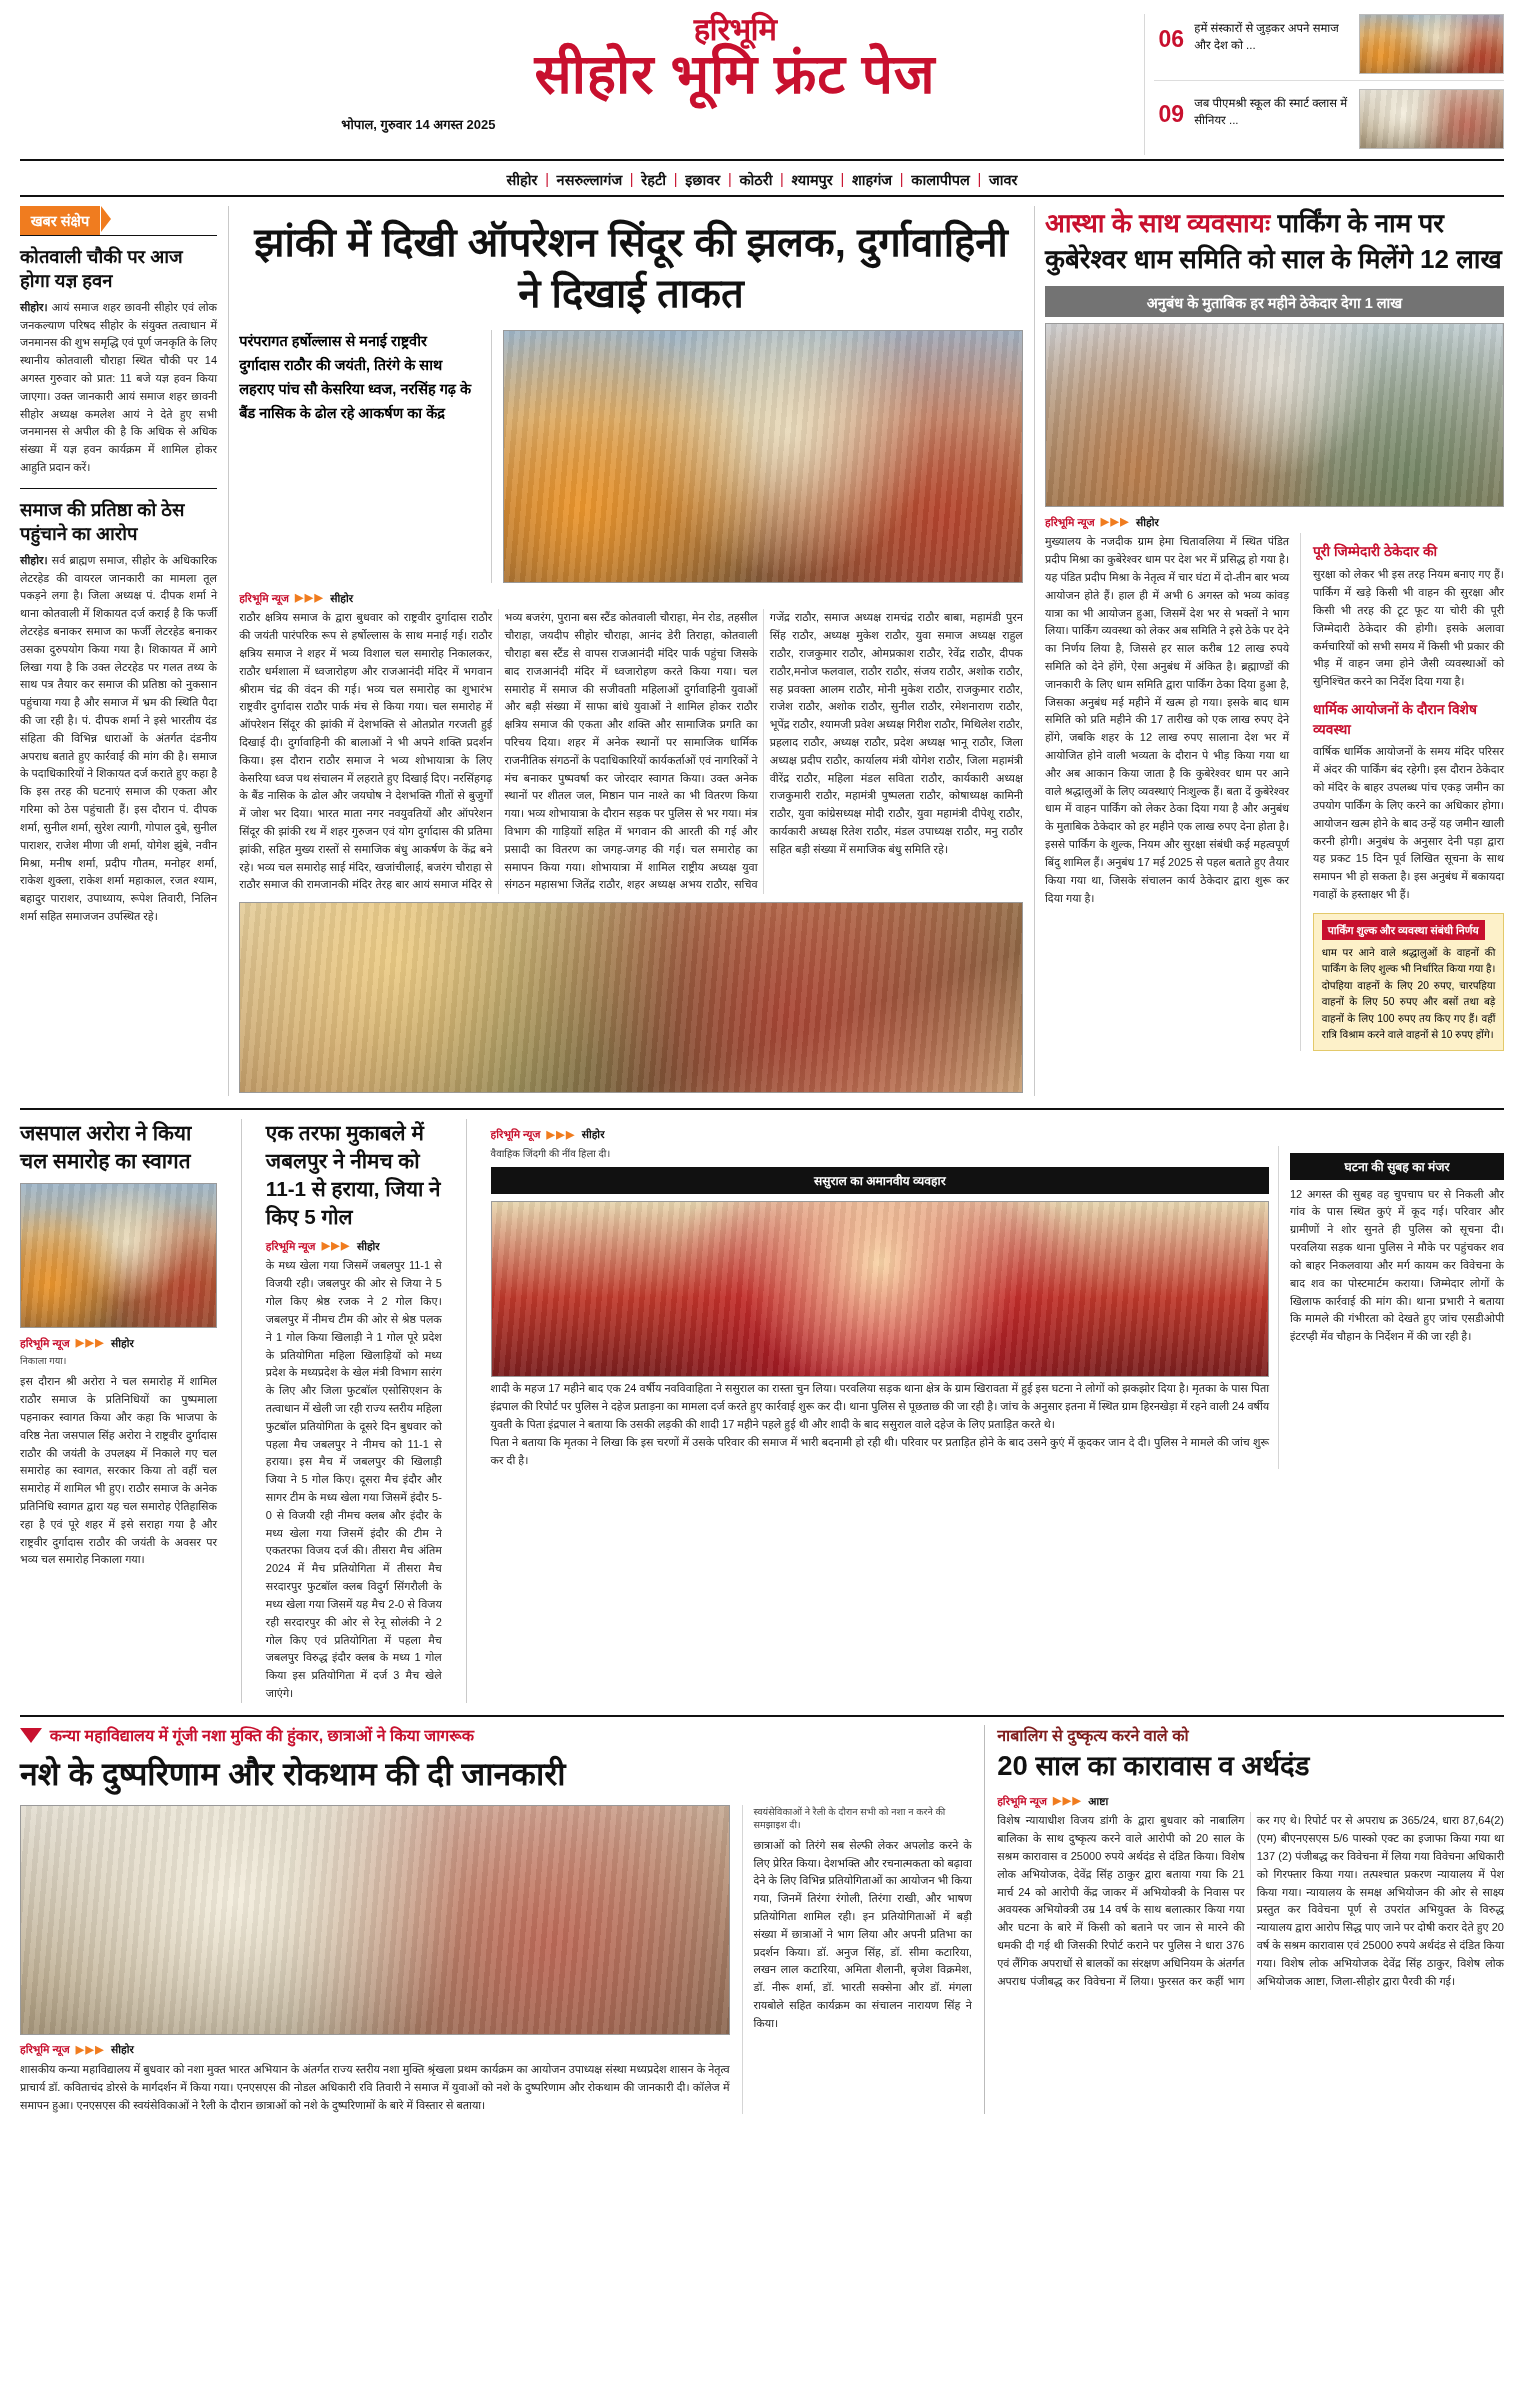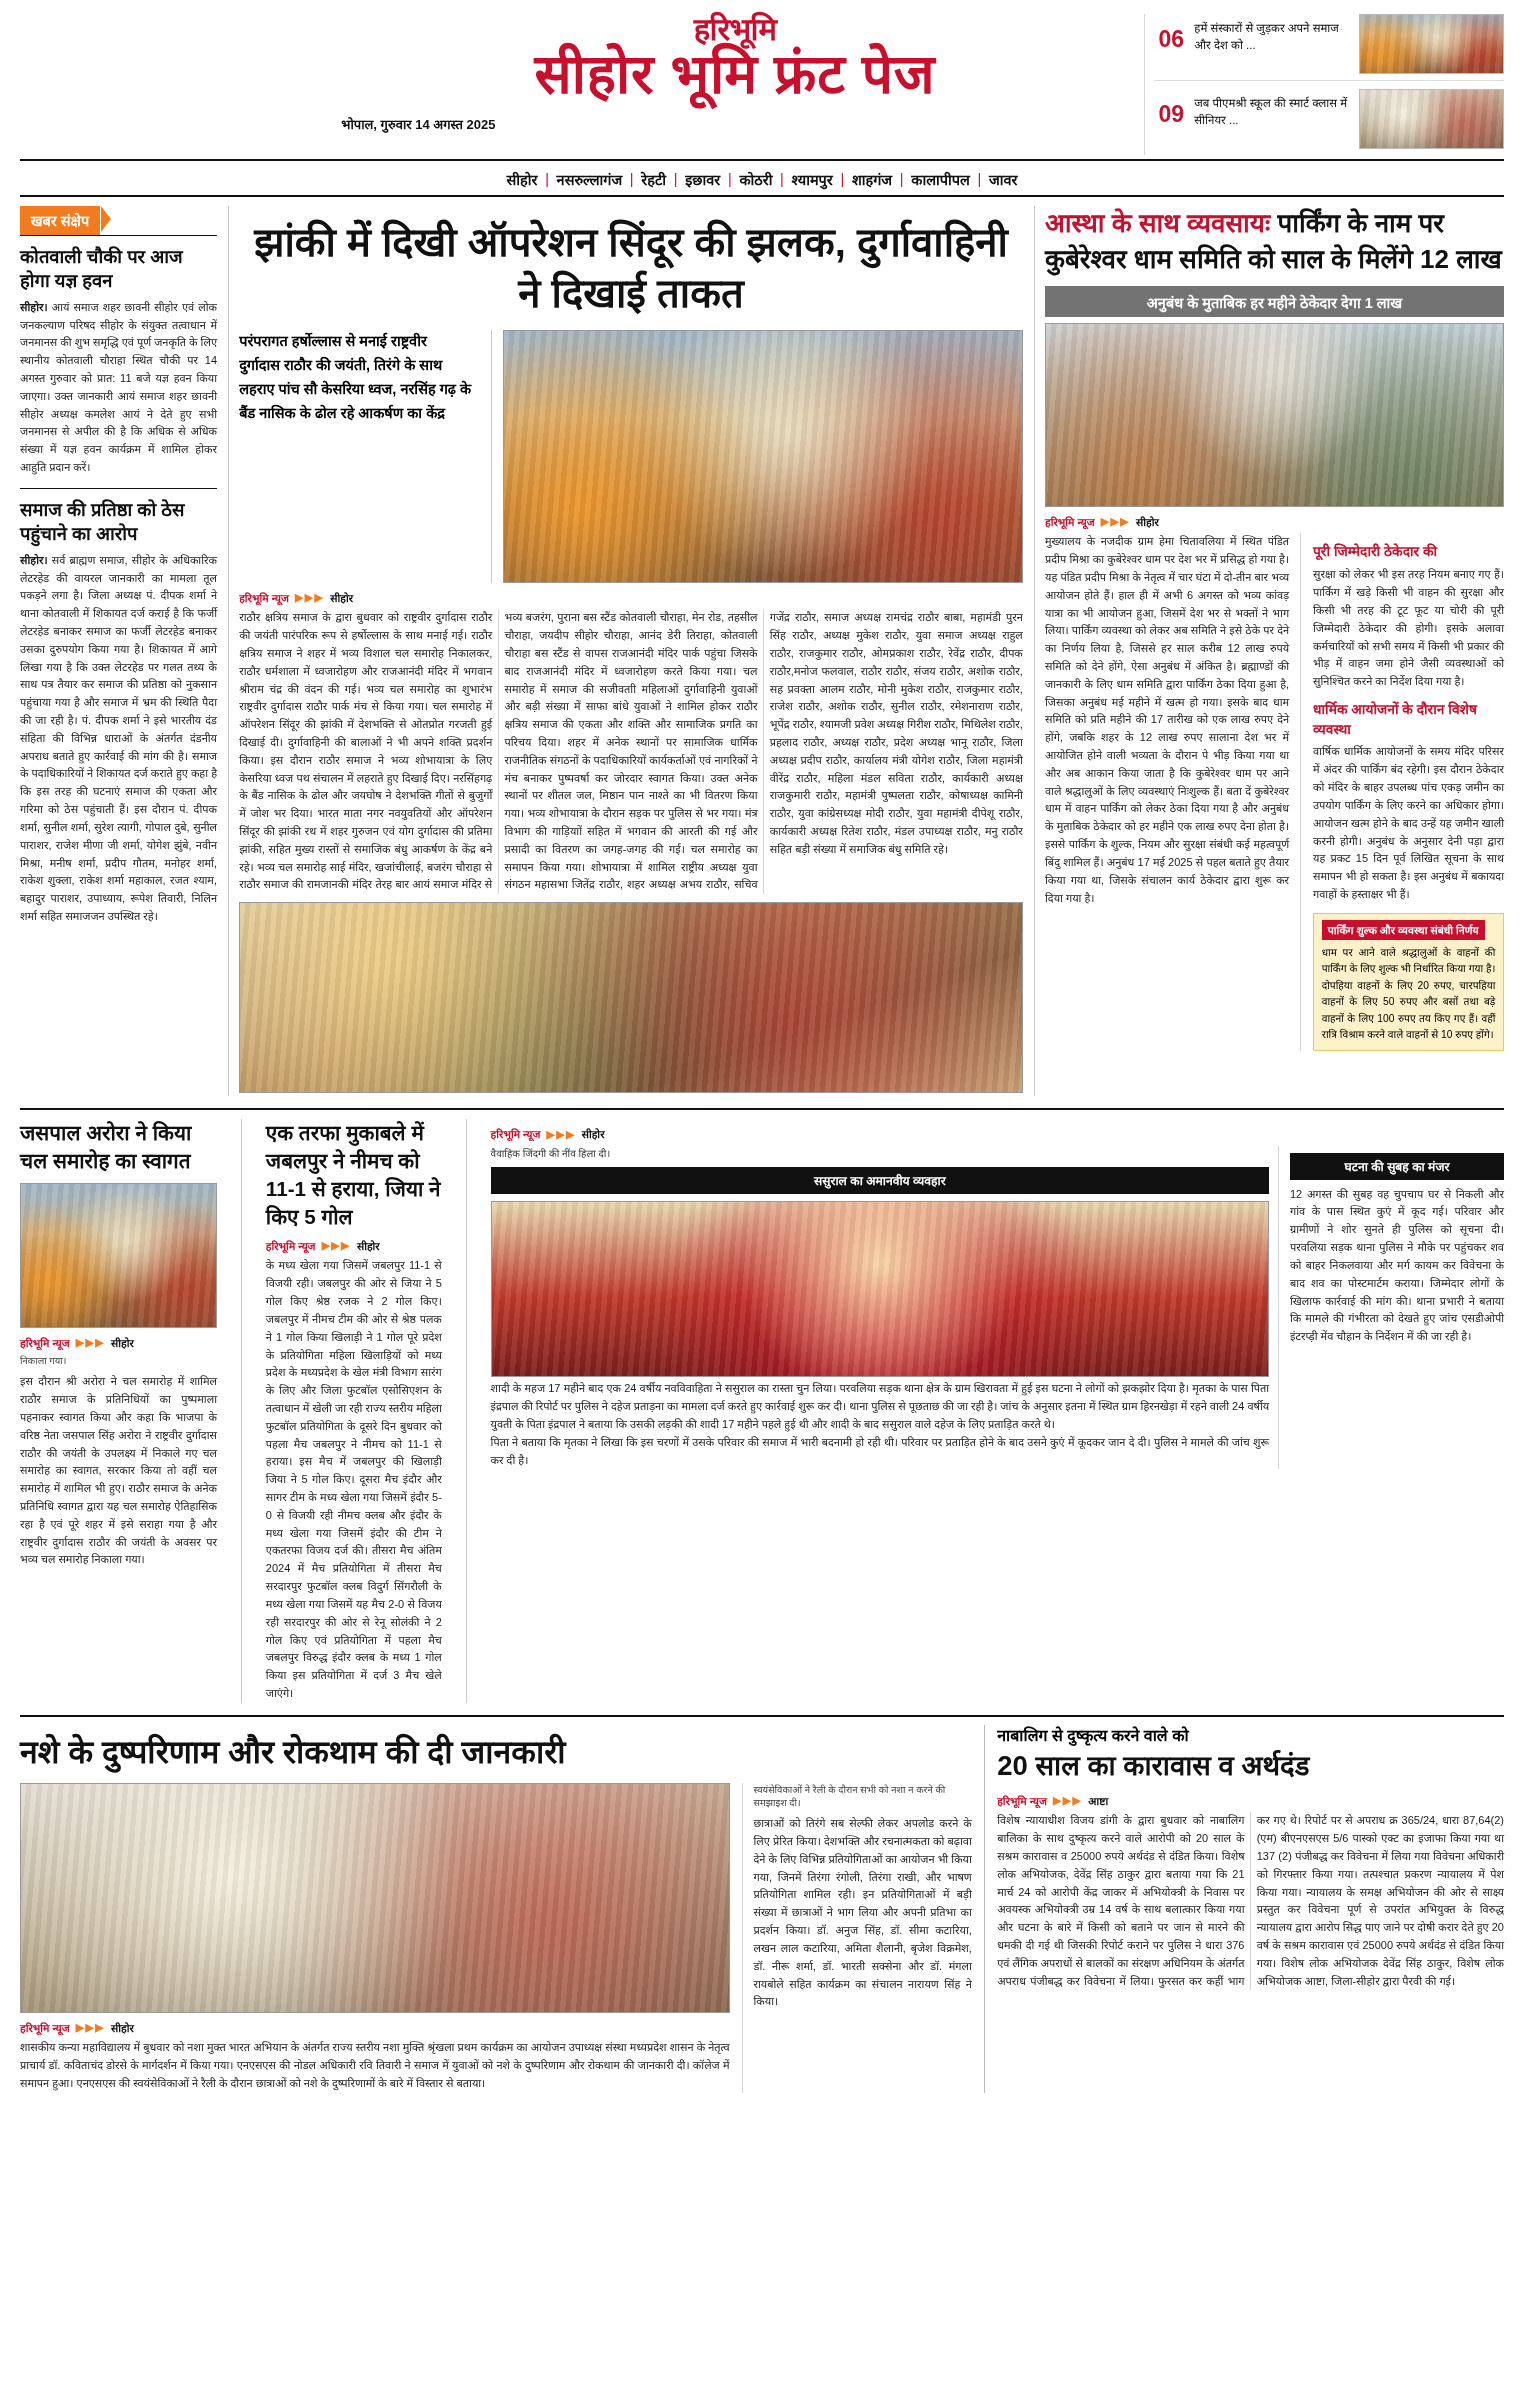--- a/index.html
+++ b/index.html
@@ -545,41 +545,45 @@
           <div class="black-strip">घटना की सुबह का मंजर</div>
           <p class="body-txt">12 अगस्त की सुबह वह चुपचाप घर से निकली और गांव के पास स्थित कुएं में कूद गई। परिवार और ग्रामीणों ने शोर सुनते ही पुलिस को सूचना दी। परवलिया सड़क थाना पुलिस ने मौके पर पहुंचकर शव को बाहर निकलवाया और मर्ग कायम कर विवेचना के बाद शव का पोस्टमार्टम कराया। जिम्मेदार लोगों के खिलाफ कार्रवाई की मांग की। थाना प्रभारी ने बताया कि मामले की गंभीरता को देखते हुए जांच एसडीओपी इंटरप्ड़ी मेंव चौहान के निर्देशन में की जा रही है।</p>
         </div>
       </div>
     </div>
   </div>
 
   <div class="bottom">
 
     <div class="bl">
+      <div class="bot-kicker">
+        <span class="tri"></span>
+        <span>कन्या महाविद्यालय में गूंजी नशा मुक्ति की हुंकार, छात्राओं ने किया जागरूक</span>
+      </div>
       <div class="bot-head">नशे के दुष्परिणाम और रोकथाम की दी जानकारी</div>
 
       <div style="display:flex;gap:12.2px">
         <div style="flex:1">
           <div class="bot-photo ph indoor"></div>
           <div class="byline-row">
             <span>हरिभूमि न्यूज</span>
             <span class="dots">▶▶▶</span>
             <span class="place">सीहोर</span>
           </div>
           <p class="body-txt">शासकीय कन्या महाविद्यालय में बुधवार को नशा मुक्त भारत अभियान के अंतर्गत राज्य स्तरीय नशा मुक्ति श्रृंखला प्रथम कार्यक्रम का आयोजन उपाध्यक्ष संस्था मध्यप्रदेश शासन के नेतृत्व प्राचार्य डॉ. कविताचंद डोरसे के मार्गदर्शन में किया गया। एनएसएस की नोडल अधिकारी रवि तिवारी ने समाज में युवाओं को नशे के दुष्परिणाम और रोकथाम की जानकारी दी। कॉलेज में समापन हुआ। एनएसएस की स्वयंसेविकाओं ने रैली के दौरान छात्राओं को नशे के दुष्परिणामों के बारे में विस्तार से बताया।</p>
         </div>
         <div style="width:230px;border-left:0.8px solid #d5d5d5;padding-left:10.7px">
           <div class="caption">स्वयंसेविकाओं ने रैली के दौरान सभी को नशा न करने की समझाइश दी।</div>
           <p class="body-txt">छात्राओं को तिरंगे सब सेल्फी लेकर अपलोड करने के लिए प्रेरित किया। देशभक्ति और रचनात्मकता को बढ़ावा देने के लिए विभिन्न प्रतियोगिताओं का आयोजन भी किया गया, जिनमें तिरंगा रंगोली, तिरंगा राखी, और भाषण प्रतियोगिता शामिल रही। इन प्रतियोगिताओं में बड़ी संख्या में छात्राओं ने भाग लिया और अपनी प्रतिभा का प्रदर्शन किया। डॉ. अनुज सिंह, डॉ. सीमा कटारिया, लखन लाल कटारिया, अमिता शैलानी, बृजेश विक्रमेश, डॉ. नीरू शर्मा, डॉ. भारती सक्सेना और डॉ. मंगला रायबोले सहित कार्यक्रम का संचालन नारायण सिंह ने किया।</p>
         </div>
       </div>
     </div>
 
     <div class="br">
-      <div class="bot-kicker" style="color:#000000">नाबालिग से दुष्कृत्य करने वाले को</div>
+      <div class="bot-kicker" style="color:#7f1d1d">नाबालिग से दुष्कृत्य करने वाले को</div>
       <div class="bot-head-r">20 साल का कारावास व अर्थदंड</div>
       <div class="byline-row">
         <span>हरिभूमि न्यूज</span>
         <span class="dots">▶▶▶</span>
         <span class="place">आष्टा</span>
       </div>
       <div class="cols2">
         <span>विशेष न्यायाधीश विजय डांगी के द्वारा बुधवार को नाबालिग बालिका के साथ दुष्कृत्य करने वाले आरोपी को 20 साल के सश्रम कारावास व 25000 रुपये अर्थदंड से दंडित किया। विशेष लोक अभियोजक, देवेंद्र सिंह ठाकुर द्वारा बताया गया कि 21 मार्च 24 को आरोपी केंद्र जाकर में अभियोक्त्री के निवास पर अवयस्क अभियोक्त्री उम्र 14 वर्ष के साथ बलात्कार किया गया और घटना के बारे में किसी को बताने पर जान से मारने की धमकी दी गई थी जिसकी रिपोर्ट कराने पर पुलिस ने धारा 376 एवं लैंगिक अपराधों से बालकों का संरक्षण अधिनियम के अंतर्गत अपराध पंजीबद्ध कर विवेचना में लिया।</span>
         <span>फुरसत कर कहीं भाग कर गए थे। रिपोर्ट पर से अपराध क्र 365/24, धारा 87,64(2) (एम) बीएनएसएस 5/6 पास्को एक्ट का इजाफा किया गया था 137 (2) पंजीबद्ध कर विवेचना में लिया गया विवेचना अधिकारी को गिरफ्तार किया गया। तत्पश्चात प्रकरण न्यायालय में पेश किया गया। न्यायालय के समक्ष अभियोजन की ओर से साक्ष्य प्रस्तुत कर विवेचना पूर्ण से उपरांत अभियुक्त के विरुद्ध न्यायालय द्वारा आरोप सिद्ध पाए जाने पर दोषी करार देते हुए 20 वर्ष के सश्रम कारावास एवं 25000 रुपये अर्थदंड से दंडित किया गया। विशेष लोक अभियोजक देवेंद्र सिंह ठाकुर, विशेष लोक अभियोजक आष्टा, जिला-सीहोर द्वारा पैरवी की गई।</span>
       </div>

